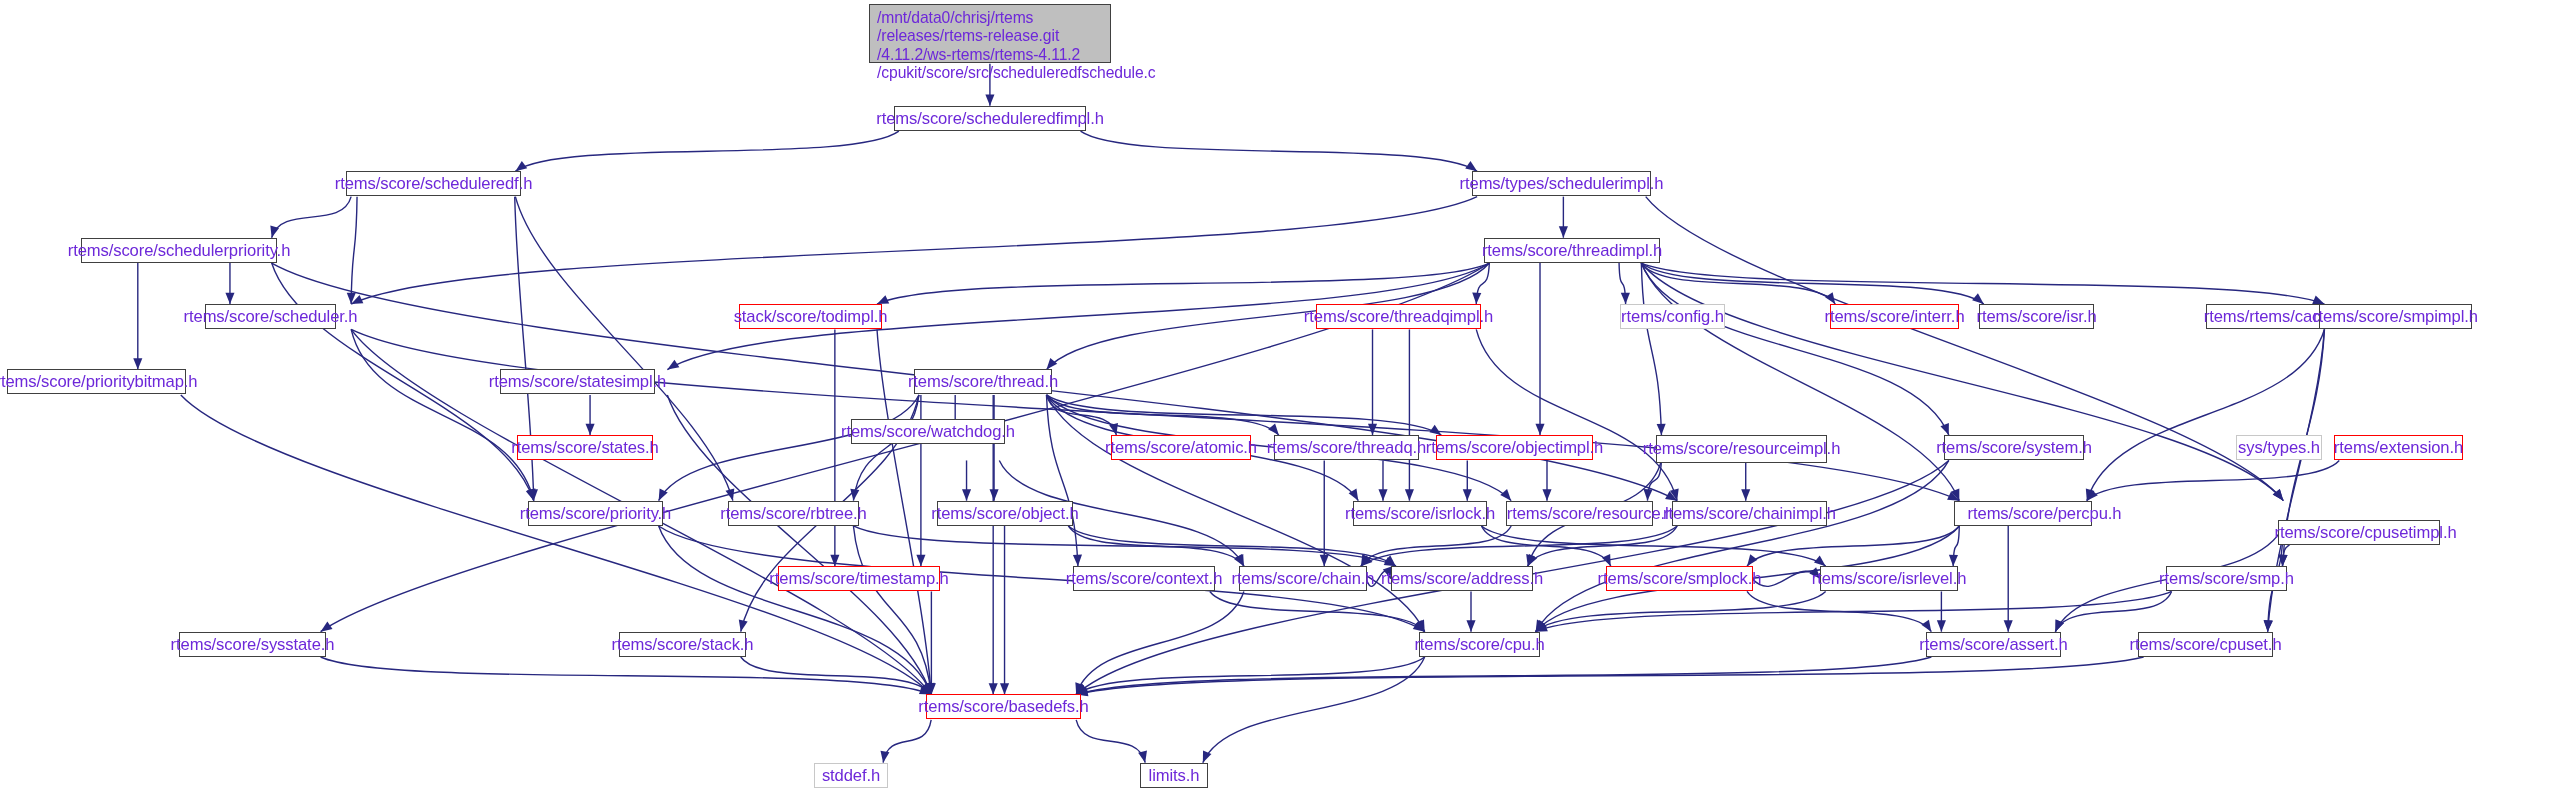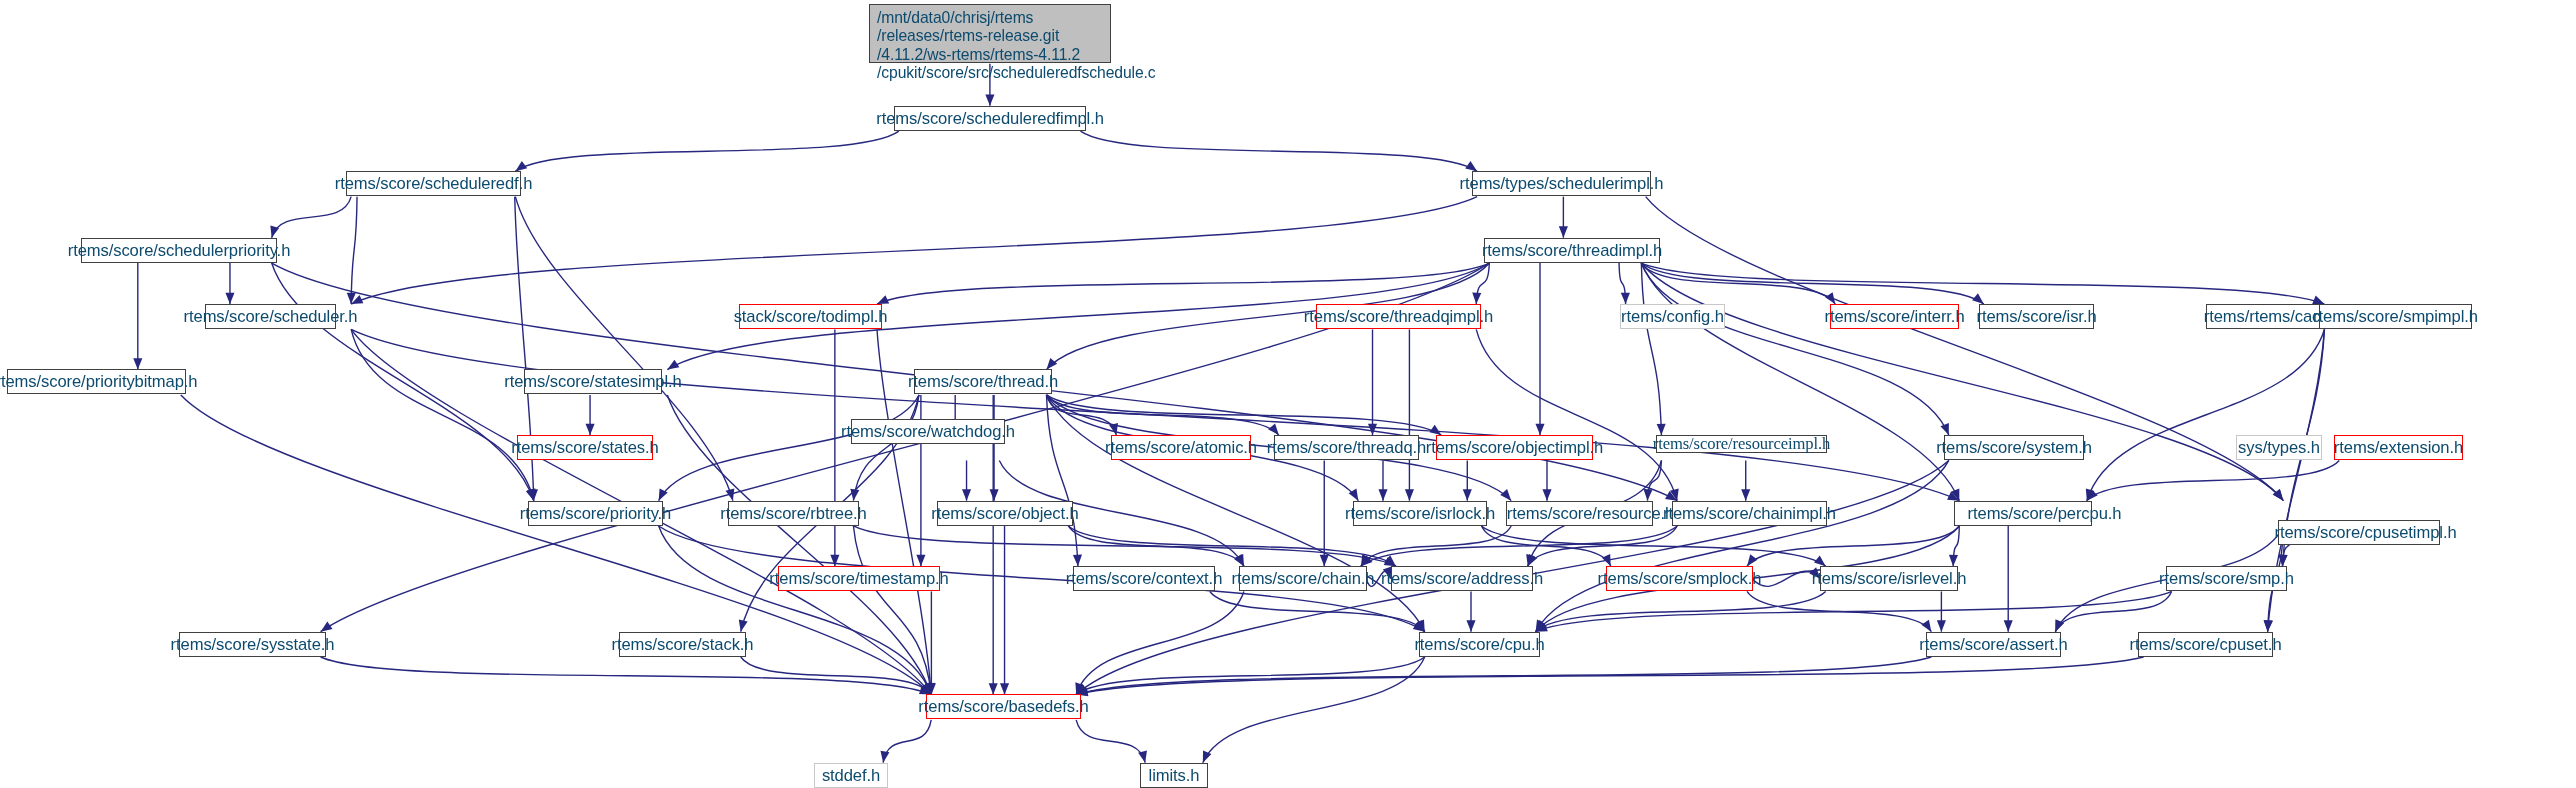--- a/index.html
+++ b/index.html
@@ -25,21 +25,21 @@
   .node {
     position: absolute;
     box-sizing: border-box;
     display: flex;
     align-items: center;
     justify-content: center;
     background: #ffffff;
     border: 0.9px solid #404040;
     font-size: 16.6px;
     line-height: 1.05;
-    color: #0c4a6e;
+    color: #6d28d9;
     white-space: pre;
     letter-spacing: -0.1px;
   }
   .node.root {
     background: #bfbfbf;
     border: 0.9px solid #404040;
     justify-content: flex-start;
     align-items: flex-start;
     text-align: left;
     padding: 3.5px 5.2px 3.5px 7px;
@@ -296,28 +296,28 @@
       <div class="node" style="left: 1484px; top: 238px; width: 176px; height: 25px;">rtems/score/threadimpl.h</div>
       <div class="node" style="left: 205px; top: 304px; width: 131px; height: 25px;">rtems/score/scheduler.h</div>
       <div class="node red" style="left: 739px; top: 304px; width: 143px; height: 25px;">stack/score/todimpl.h</div>
       <div class="node red" style="left: 1316px; top: 304px; width: 165px; height: 25px;">rtems/score/threadqimpl.h</div>
       <div class="node gray" style="left: 1620px; top: 304px; width: 105px; height: 25px;">rtems/config.h</div>
       <div class="node red" style="left: 1830px; top: 304px; width: 129px; height: 25px;">rtems/score/interr.h</div>
       <div class="node" style="left: 1979px; top: 304px; width: 115px; height: 25px;">rtems/score/isr.h</div>
       <div class="node" style="left: 2206px; top: 304px; width: 144px; height: 25px;">rtems/rtems/cache.h</div>
       <div class="node" style="left: 2369px; top: 304px; width: 99px; height: 25px;">rtems/fatal.h</div>
       <div class="node" style="left: 7px; top: 369px; width: 179px; height: 25px;">rtems/score/prioritybitmap.h</div>
-      <div class="node" style="left: 524px; top: 369px; width: 138px; height: 25px;">rtems/score/statesimpl.h</div>
+      <div class="node" style="left: 500px; top: 369px; width: 155px; height: 25px;">rtems/score/statesimpl.h</div>
       <div class="node" style="left: 914px; top: 369px; width: 138px; height: 25px;">rtems/score/thread.h</div>
       <div class="node red" style="left: 517px; top: 435px; width: 136px; height: 25px;">rtems/score/states.h</div>
       <div class="node" style="left: 851px; top: 419px; width: 154px; height: 25px;">rtems/score/watchdog.h</div>
       <div class="node red" style="left: 1111px; top: 435px; width: 140px; height: 25px; text-align: right;">rtems/score/atomic.h</div>
       <div class="node" style="left: 1274px; top: 435px; width: 145px; height: 25px;">rtems/score/threadq.h</div>
       <div class="node red" style="left: 1436px; top: 435px; width: 157px; height: 25px;">rtems/score/objectimpl.h</div>
-      <div class="node" style="left: 1656px; top: 435px; width: 171px; height: 18px; font-family: Liberation Serif, serif;">rtems/score/resourceimpl.h</div>
+      <div class="node" style="left: 1656px; top: 435px; width: 171px; height: 28px;">rtems/score/resourceimpl.h</div>
       <div class="node" style="left: 1944px; top: 435px; width: 140px; height: 25px;">rtems/score/system.h</div>
       <div class="node gray" style="left: 2236px; top: 435px; width: 86px; height: 25px;">sys/types.h</div>
       <div class="node red" style="left: 2334px; top: 435px; width: 129px; height: 25px;">rtems/extension.h</div>
       <div class="node" style="left: 528px; top: 501px; width: 135px; height: 25px;">rtems/score/priority.h</div>
       <div class="node" style="left: 728px; top: 501px; width: 131px; height: 25px;">rtems/score/rbtree.h</div>
       <div class="node" style="left: 937px; top: 501px; width: 136px; height: 25px;">rtems/score/object.h</div>
       <div class="node" style="left: 1353px; top: 501px; width: 134px; height: 25px;">rtems/score/isrlock.h</div>
       <div class="node" style="left: 1506px; top: 501px; width: 147px; height: 25px; padding-left: 22px;">rtems/score/resource.h</div>
       <div class="node" style="left: 1672px; top: 501px; width: 155px; height: 25px;">rtems/score/chainimpl.h</div>
       <div class="node" style="left: 1954px; top: 501px; width: 138px; height: 25px; padding-left: 43px;">rtems/score/percpu.h</div>

